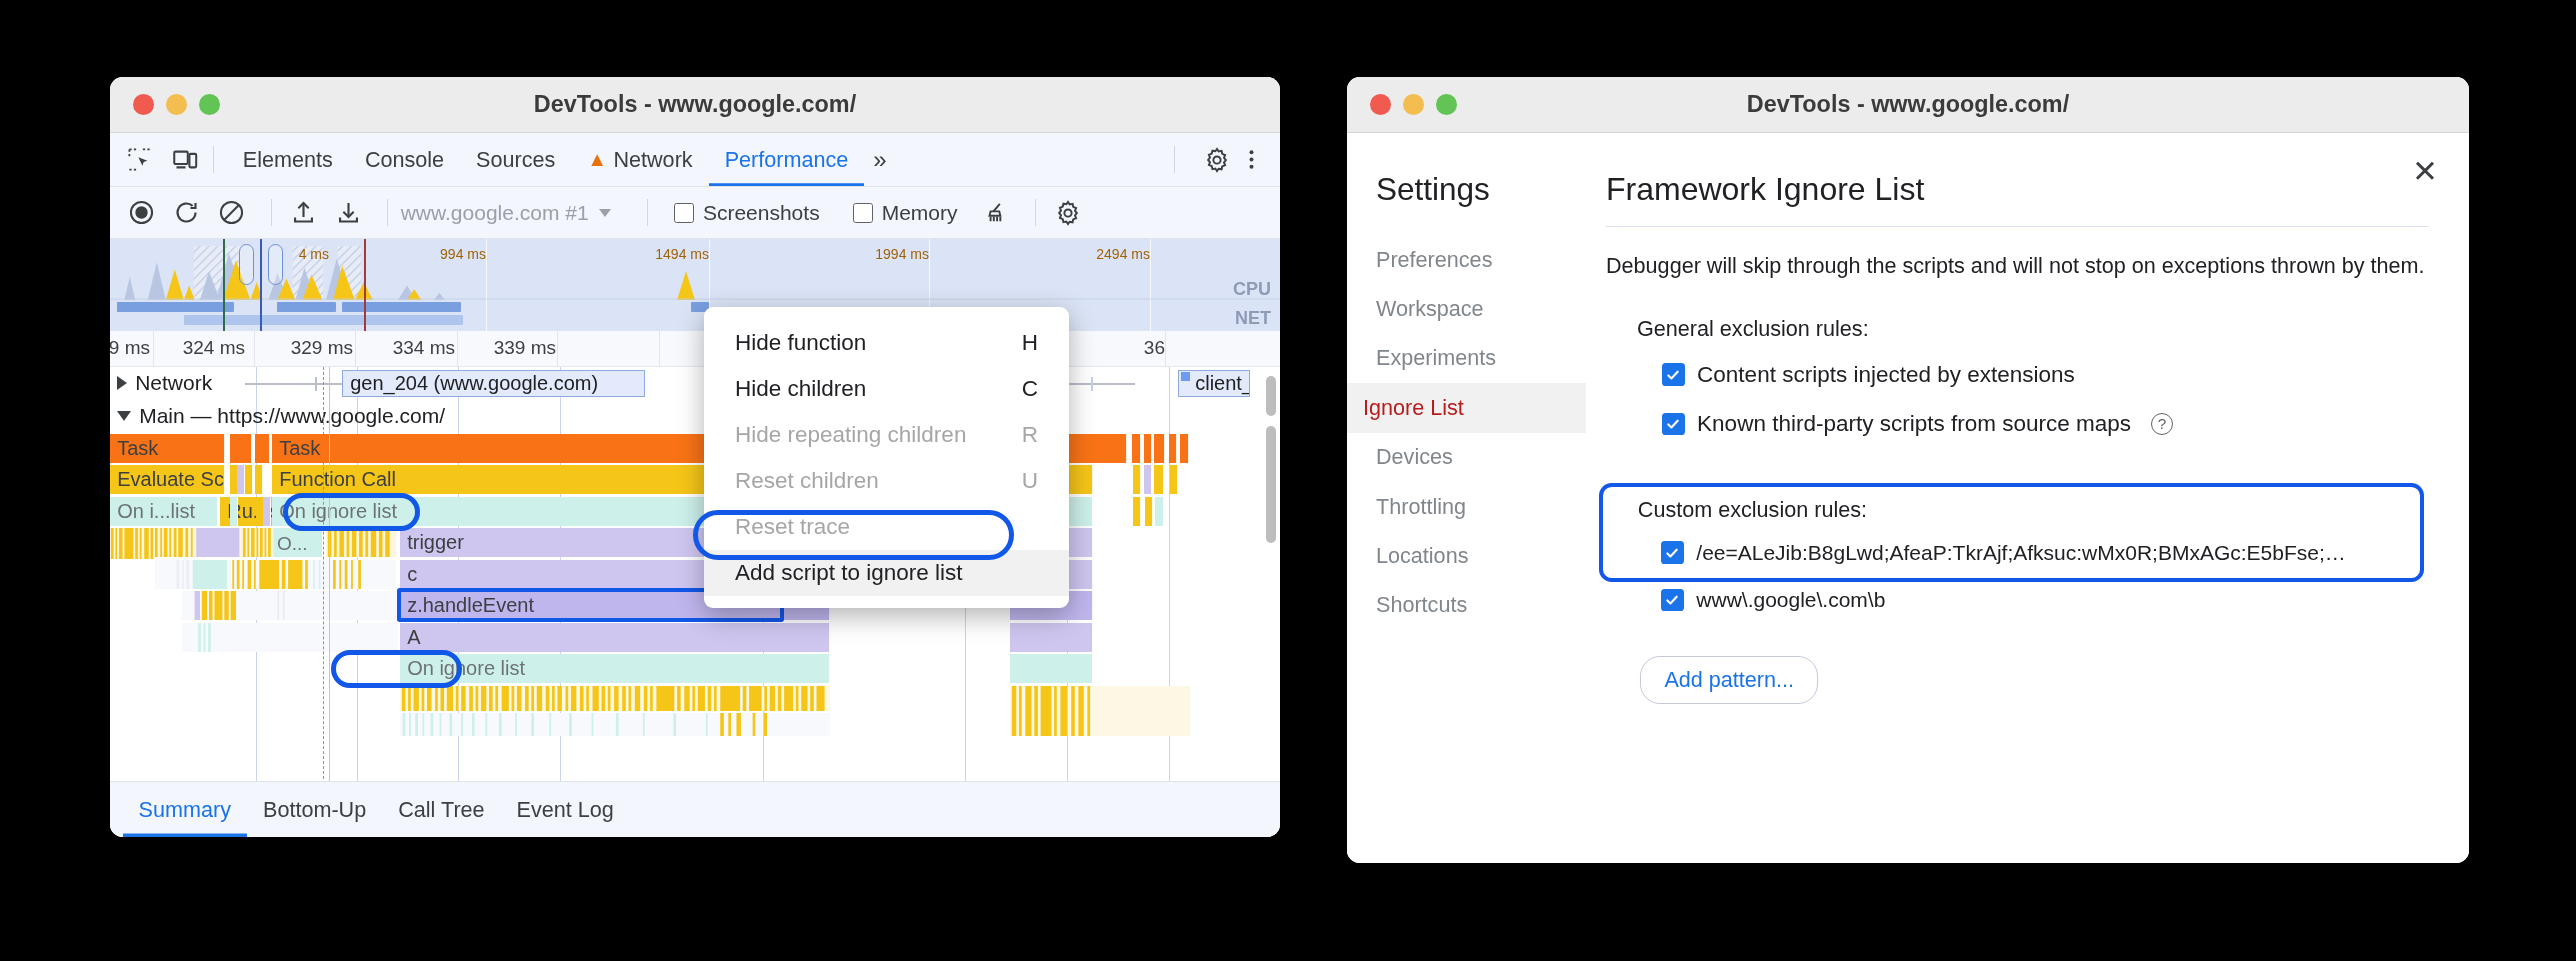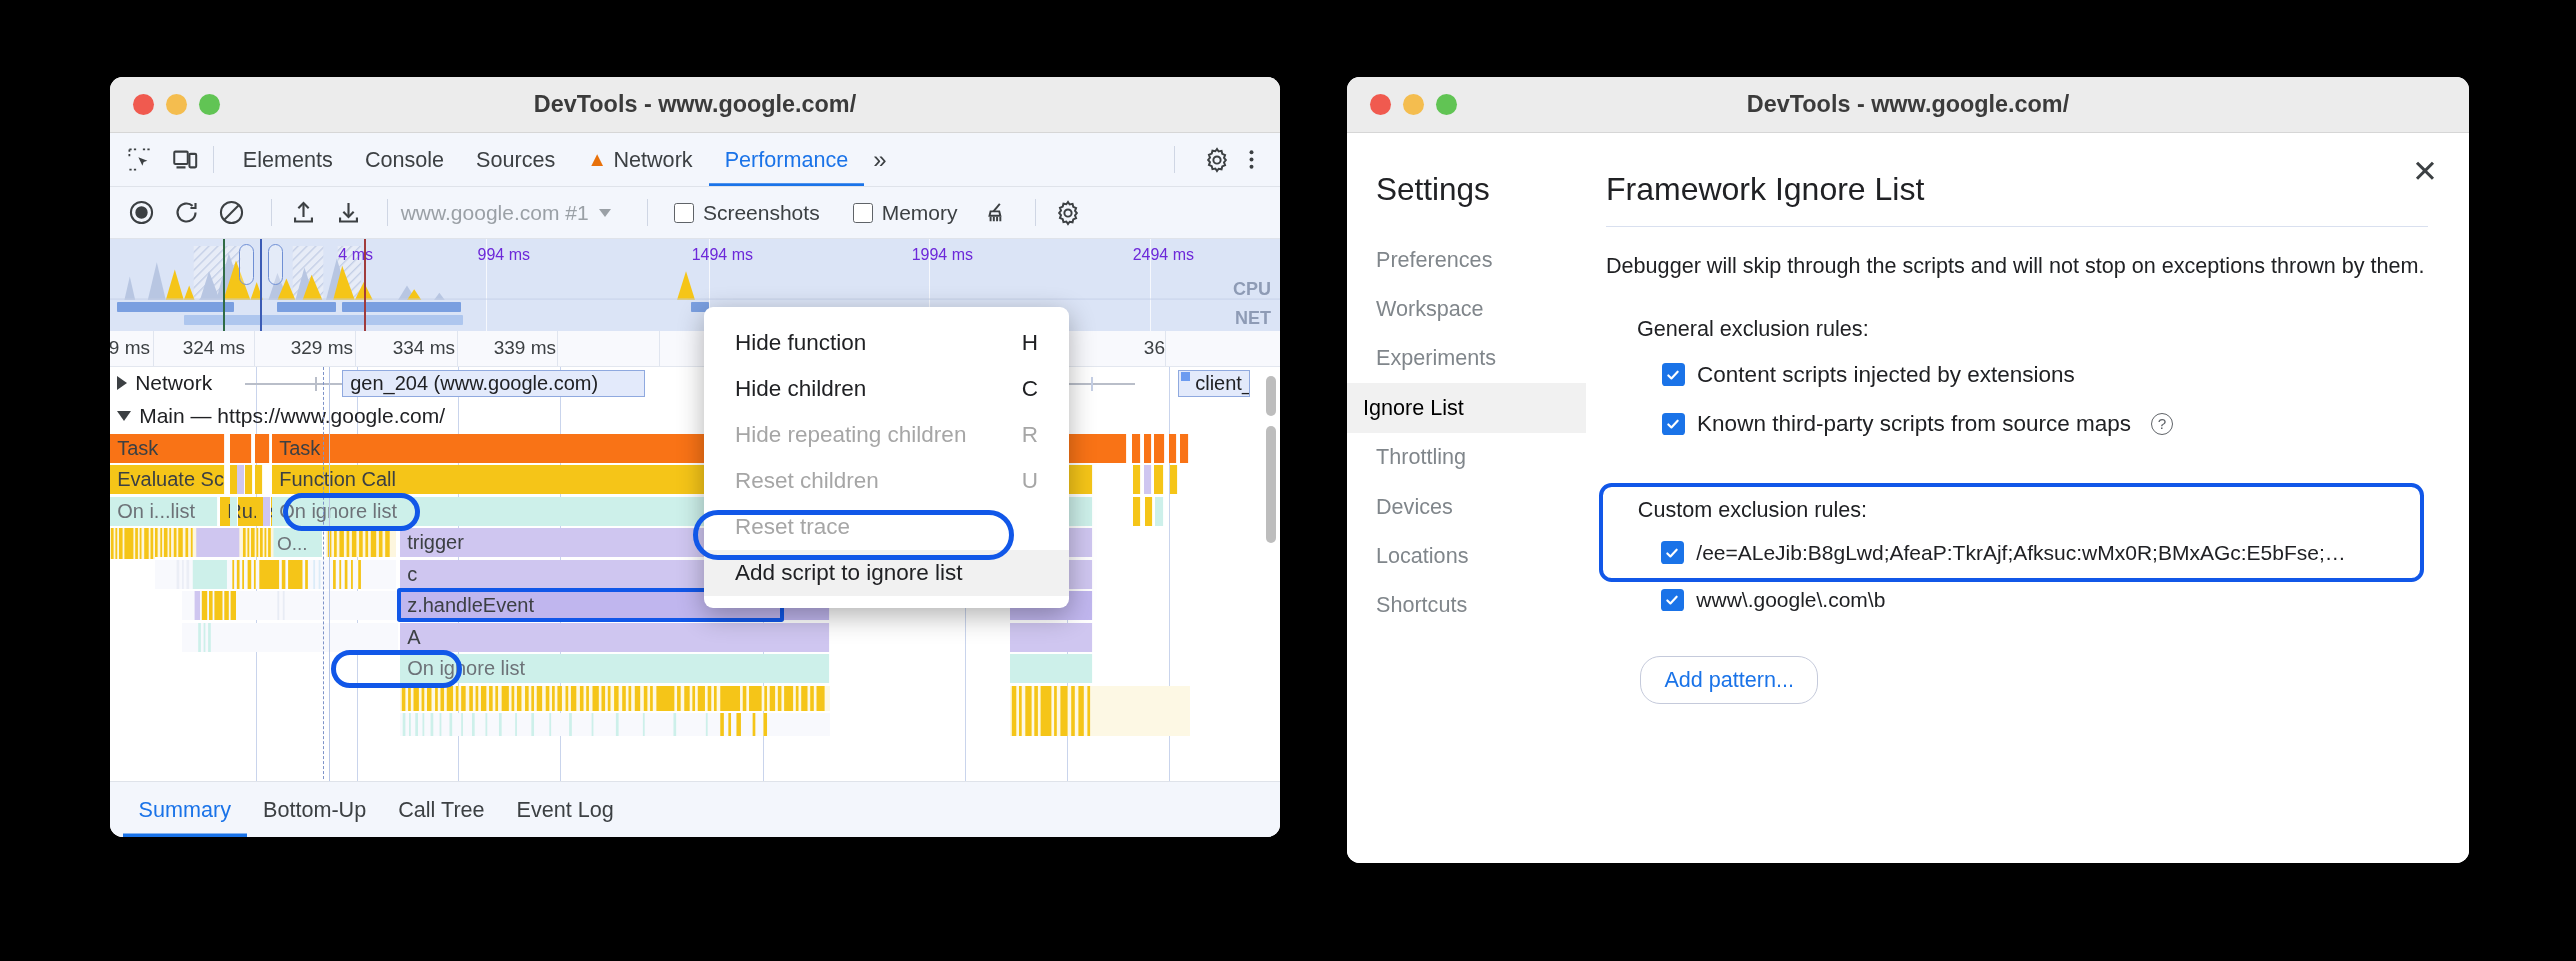--- a/index.html
+++ b/index.html
@@ -73,21 +73,21 @@
   .url-select { color: #9aa0a6; font-size: 21px; display: flex; align-items: center; gap: 10.8px; }
   .caret { border-left: 6.3px solid transparent; border-right: 6.3px solid transparent;
            border-top: 8px solid #9aa0a6; }
   .cb-label { display: flex; align-items: center; gap: 9px; font-size: 21px; color: #3c4043; margin-right: 20px; padding-left: 13px; }
   .cb-box { width: 20px; height: 20px; border: 1.8px solid #5f6368; border-radius: 2.7px; background: #fff; }
 
   
   .dt-overview { position: relative; height: 92px; background: #dbe4f6; overflow: hidden; }
   .ov-grid { position: absolute; inset: 0; }
   .ov-vline { position: absolute; top: 0; bottom: 0; width: 0.9px; background: rgba(255,255,255,.75); }
-  .ov-time { position: absolute; top: 7.2px; font-size: 16px; color: #6d28d9; transform: translateX(-100%); margin-left: 44px; }
+  .ov-time { position: absolute; top: 7.2px; font-size: 14px; color: #a16207; transform: translateX(-100%); }
   .ov-side { position: absolute; right: 9px; font-size: 18px; color: #8e9bb5; font-weight: bold; }
   .ov-cpu-canvas { position: absolute; left:0; right:0; bottom: 31px; height: 54px; }
   .ov-net { position: absolute; left: 0; right: 0; bottom: 1.8px; height: 27px; }
   .net-bar { position: absolute; height: 10px; background: #7a9fe0; border-radius: 0.9px; }
   .net-bar.light { background: #aec6ee; }
   .sel-win-edge { position: absolute; top: 0; bottom: 0; width: 1.8px; background: #3b5bb5; }
   .sel-handle { position: absolute; top: 5.4px; width: 15.3px; height: 41px; border: 1.8px solid #6f8fd4;
                 border-radius: 8px; background: rgba(255,255,255,.25); }
   .marker-green { position: absolute; top: 0; bottom: 0; width: 1.8px; background: #2f6b45; }
   .marker-red { position: absolute; top: 0; bottom: 0; width: 1.8px; background: #a03b3b; }
@@ -156,21 +156,21 @@
             display: flex; align-items: center; }
   .bt-tab.active { color: #1a73e8; box-shadow: inset 0 -3.6px 0 #1a73e8; }
 
   
   #settings-window { left: 1347px; top: 77px; width: 1122px; height: 402px; }
   #settings-window { height: 402px; }
   .st-body { display: flex; height: 100%; background: #fff; }
   .st-side { width: 239px; padding-top: 38px; flex-shrink: 0; }
   .st-side h2 { font-size: 31.5px; color: #202124; font-weight: normal; padding-left: 29px; margin-bottom: 27px; }
   .st-item { font-size: 21.6px; color: #80868b; padding: 11.7px 29px; }
-  .st-item.active { color: #000000; background: #f1f1f1; padding-left: 16px; }
+  .st-item.active { color: #b91c1c; background: #f1f1f1; padding-left: 16px; }
   .st-main { flex: 1; padding: 38px 41px 0 20px; position: relative; }
   .st-title { font-size: 32px; color: #202124; font-weight: normal; }
   .st-divider { height: 0.9px; background: #d9e0ef; margin: 18px 0 23.4px 0; }
   .st-desc { font-size: 21.6px; color: #202124; line-height: 1.45; max-width: 963px; }
   .st-close { position: absolute; top: 23.4px; right: 31px; font-size: 31px; color: #3c4043; line-height: 1; }
   .ck-row { display: flex; align-items: center; gap: 12.6px; font-size: 22.5px; color: #202124; }
   .ck { width: 22.5px; height: 22.5px; border-radius: 3.6px; background: #1a73e8;
         display: flex; align-items: center; justify-content: center; flex-shrink: 0; }
   .ck svg { width: 16px; height: 16px; }
   .muted { color: #80868b; }
@@ -837,24 +837,24 @@
       <div class="st-item">
         <span>Workspace</span>
       </div>
       <div class="st-item">
         <span>Experiments</span>
       </div>
       <div class="st-item active">
         <span>Ignore List</span>
       </div>
       <div class="st-item">
+        <span>Devices</span>
+      </div>
+      <div class="st-item">
         <span>Throttling</span>
-      </div>
-      <div class="st-item">
-        <span>Devices</span>
       </div>
       <div class="st-item">
         <span>Locations</span>
       </div>
       <div class="st-item">
         <span>Shortcuts</span>
       </div>
     </div>
 
     <div class="st-main">

